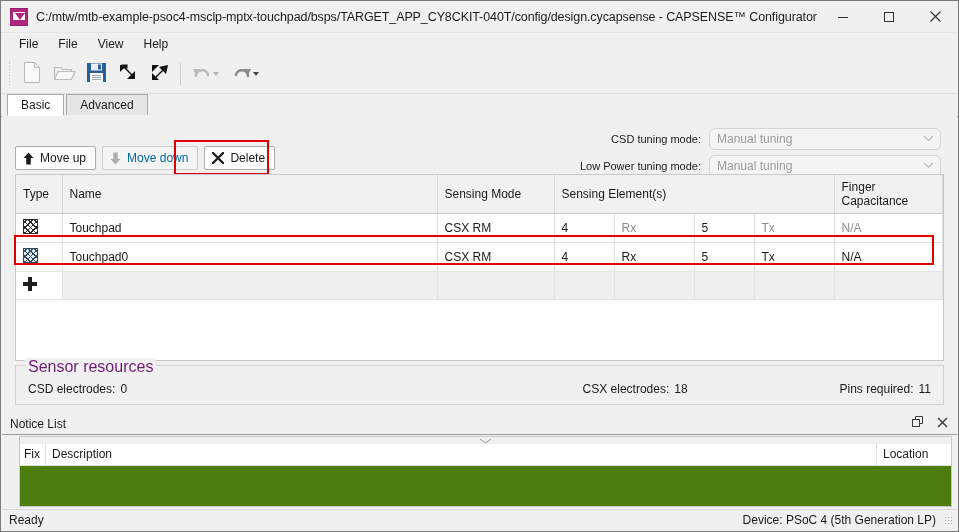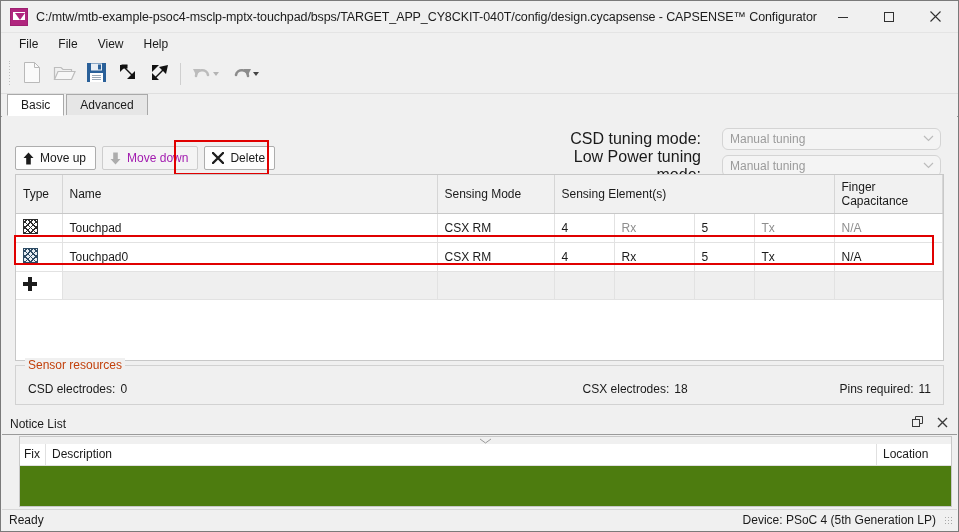--- a/index.html
+++ b/index.html
@@ -89,29 +89,29 @@
     background:#f0f0f0;box-sizing:border-box;
   }
   .toprow{position:relative;height:58px;}
 
   .btnbar{position:absolute;left:13px;top:30px;display:flex;}
   .pbtn{
     height:24px;min-width:10px;padding:0 9px 0 7px;display:flex;align-items:center;
     background:#fdfdfd;border:1px solid #adadad;border-radius:2px;margin-right:6px;
     font-size:12px;color:#1a1a1a;box-sizing:border-box;
   }
-  .pbtn.disabled{color:#a21caf;background:#f4f4f4;border-color:#cdcdcd;}
+  .pbtn.disabled{color:#0369a1;background:#f4f4f4;border-color:#cdcdcd;}
   .pbtn .ico{margin-right:6px;display:flex;align-items:center;}
   .redbox{
     position:absolute;border:2px solid #e00000;box-sizing:border-box;pointer-events:none;
   }
 
   .modes{position:absolute;right:16px;top:12px;width:390px;}
   .moderow{display:flex;align-items:center;height:22px;margin-bottom:5px;}
-  .modelabel{font-size:16px;color:#1a1a1a;text-align:right;width:150px;margin-right:21px;}
+  .modelabel{font-size:11px;color:#1a1a1a;text-align:right;width:150px;margin-right:8px;}
   .combo{
     flex:1 1 auto;height:22px;background:#f4f4f4;border:1px solid #d4d4d4;
     display:flex;align-items:center;justify-content:space-between;
     padding:0 6px 0 7px;box-sizing:border-box;color:#9b9b9b;font-size:12px;border-radius:6px;
   }
   .chev{color:#b5b5b5;font-size:10px;line-height:1;}
 
   
   .tablewrap{
     position:absolute;left:13px;right:13px;top:58px;bottom:52px;
@@ -157,21 +157,21 @@
   .plus-icon::before{left:0;top:5px;width:14px;height:4px;}
   .plus-icon::after{top:0;left:5px;height:14px;width:4px;}
 
   
   .resources{
     position:absolute;left:13px;right:13px;bottom:8px;height:40px;
     border:1px solid #d2d2d2;box-sizing:border-box;background:#f0f0f0;
   }
   .res-legend{
     position:absolute;left:9px;top:-8px;background:#f0f0f0;padding:0 3px;
-    font-size:12px;color:#c2410c;
+    font-size:16px;color:#701a75;
   }
   .res-body{
     position:absolute;left:0;right:0;top:16px;display:flex;padding:0 12px;
     box-sizing:border-box;font-size:12px;
   }
   .res-item{white-space:nowrap;}
   .res-item.c{flex:1 1 auto;text-align:center;}
   .res-item.r{text-align:center;}
   .res-item.l{flex:1 1 auto;}
   .res-item .v{margin-left:5px;}

